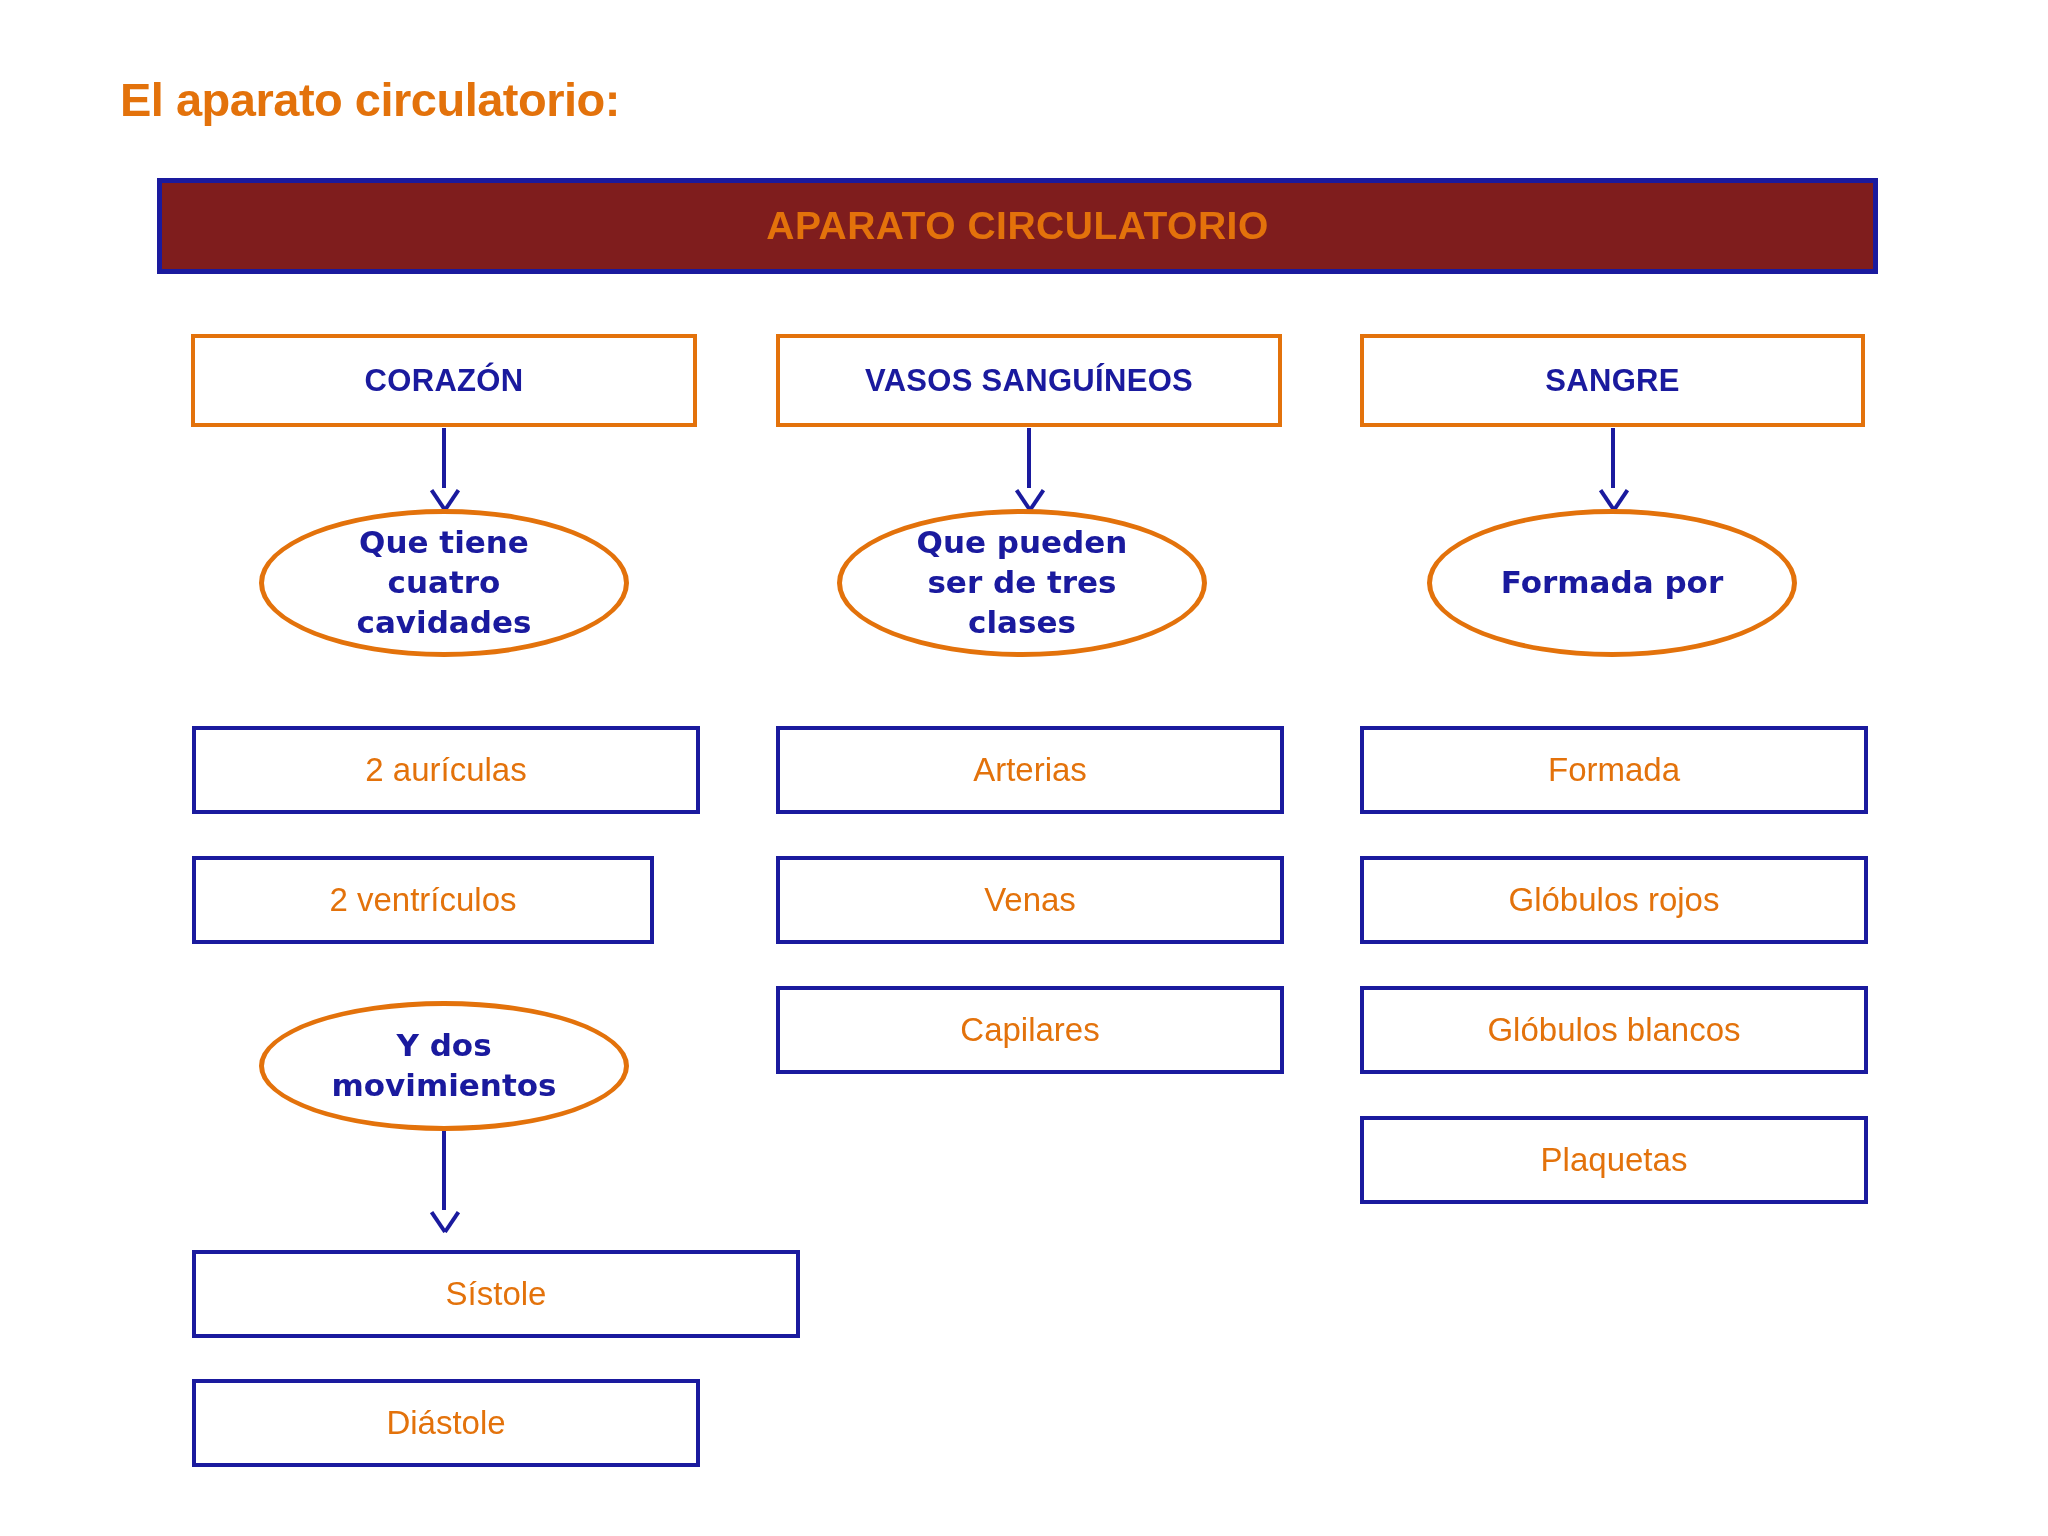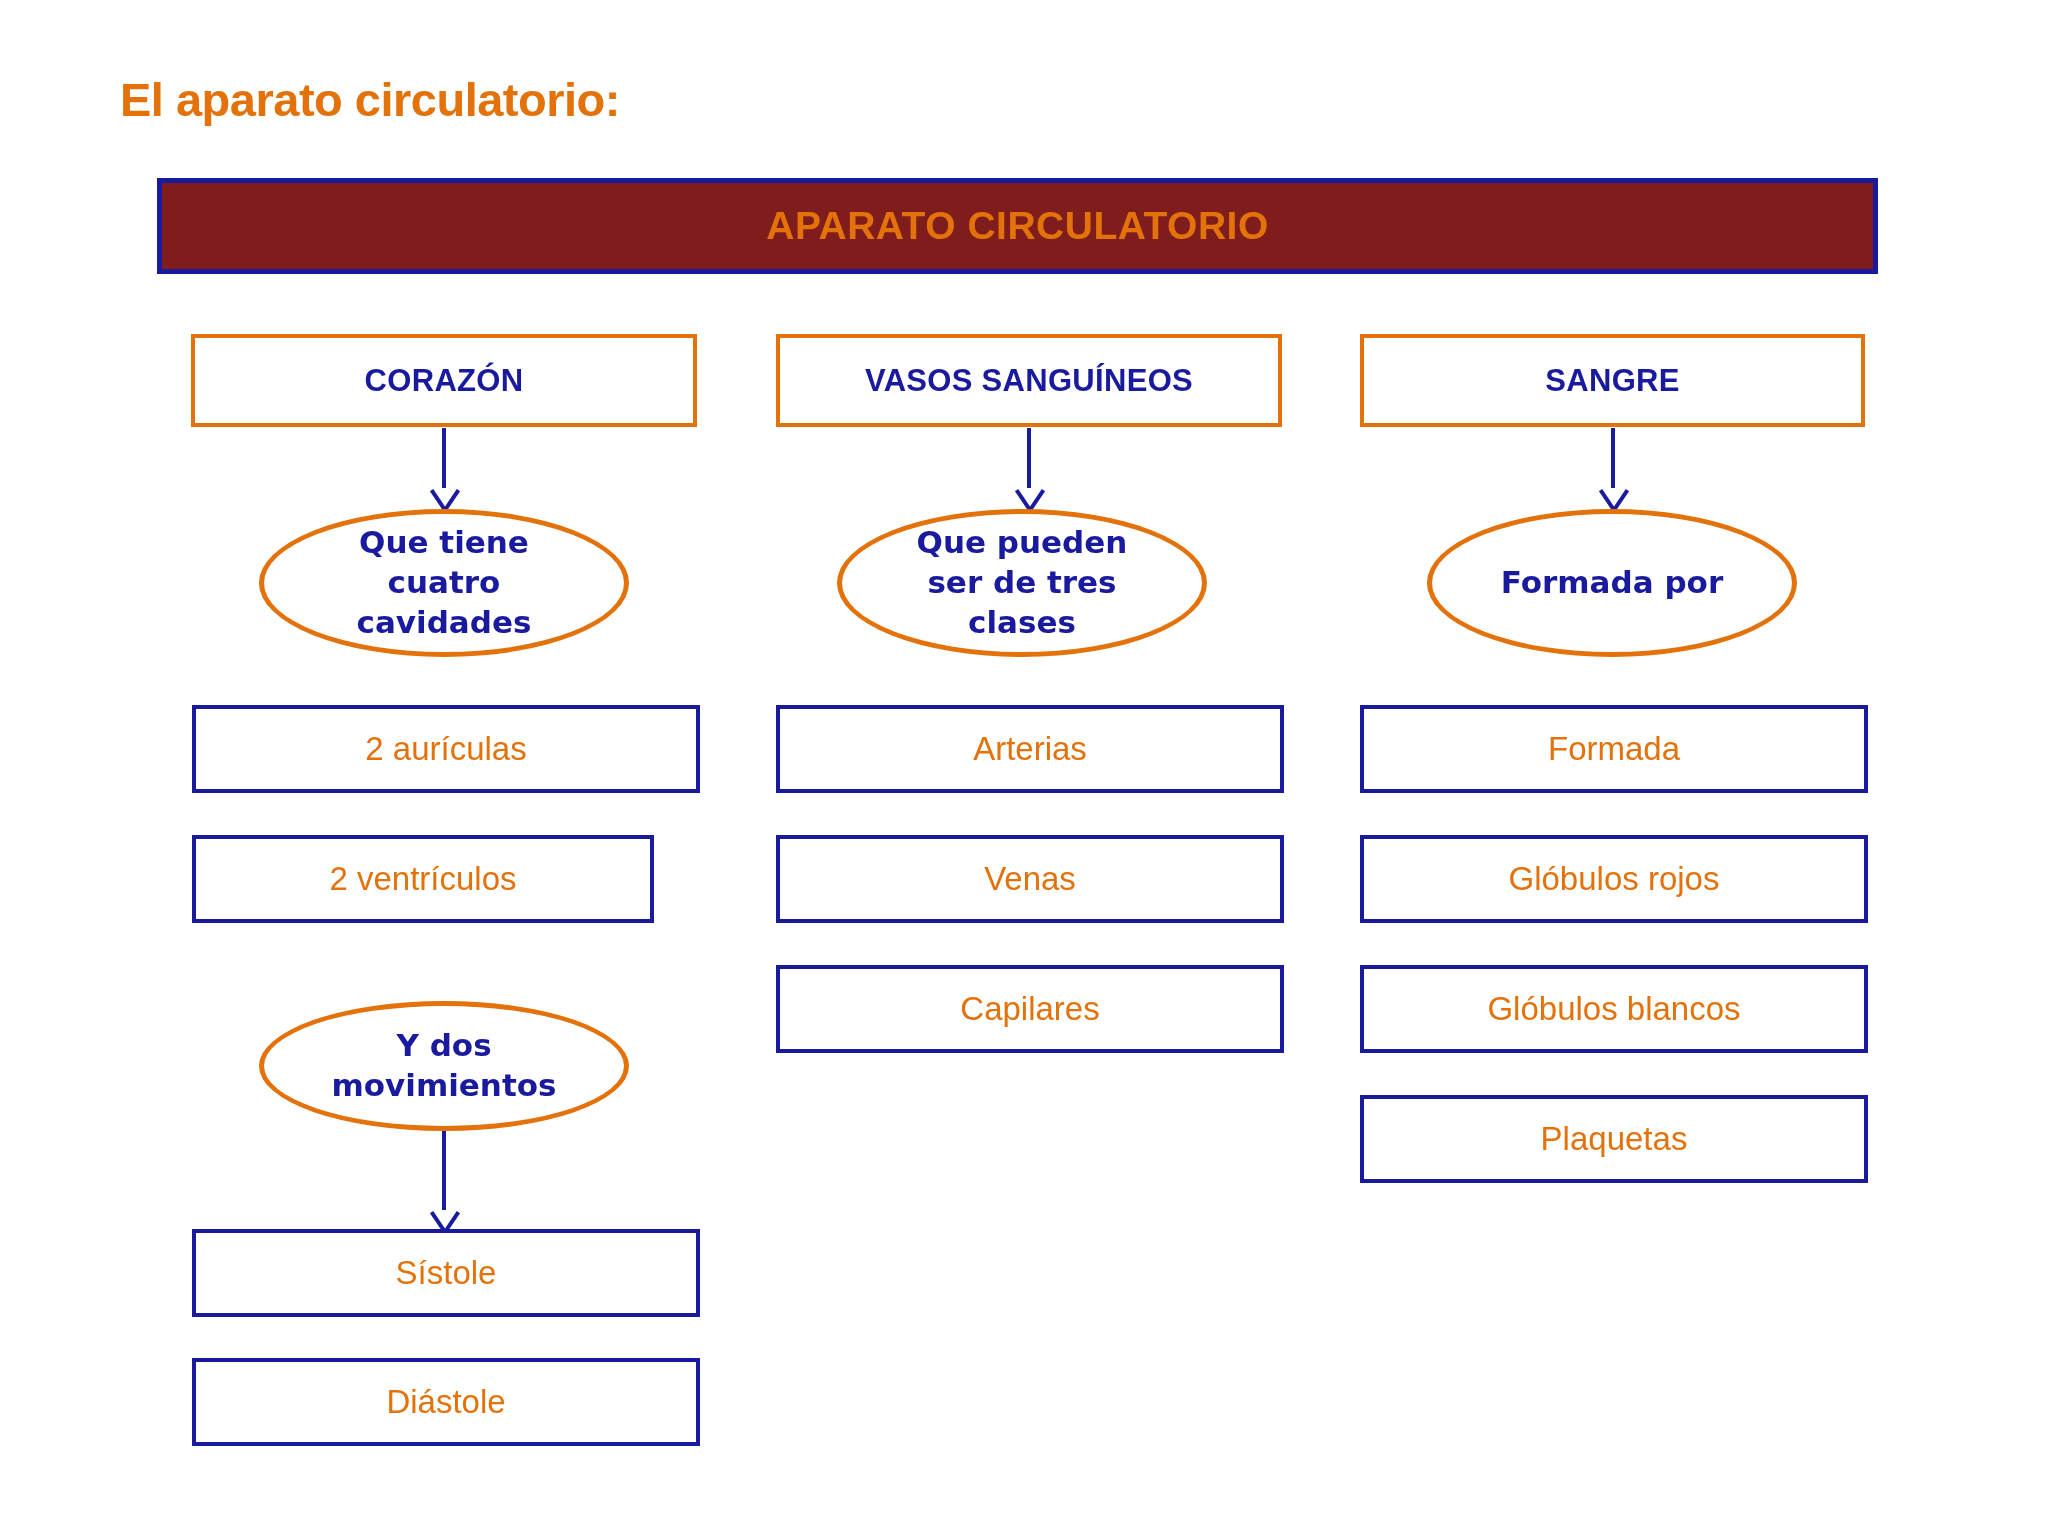--- a/index.html
+++ b/index.html
@@ -45,21 +45,21 @@
   }
   .ellipse .txt{
     font-family:"DejaVu Sans",sans-serif;
     font-weight:bold;font-size:31px;line-height:1.28;
     color:#1A1A9E;
   }
 
   .leaf-box{
     position:absolute;height:88px;
     border:4px solid #1A1A9E;box-sizing:border-box;background:#fff;
-    display:flex;align-items:center;justify-content:center;
+    display:flex;align-items:center;justify-content:center;margin-top:21px;
   }
   .leaf-box .txt{
     font-family:"Liberation Sans",sans-serif;
     font-weight:normal;font-size:33px;color:#E3720B;white-space:nowrap;
   }
 
   .arrow{position:absolute;}
   .arrow .shaft{
     position:absolute;left:50%;top:0;transform:translateX(-50%);
     width:4px;background:#1A1A9E;
@@ -109,21 +109,21 @@
 
   <div class="ellipse" style="left:259px;top:1001px;width:370px;height:130px;">
     <span class="txt">Y dos<br>movimientos</span>
   </div>
 
   <div class="arrow" style="left:432px;top:1131px;width:24px;height:101px;">
     <div class="shaft" style="height:79px;"></div>
     <div class="head"></div>
   </div>
 
-  <div class="leaf-box" style="left:192px;top:1229px;width:508px;">
+  <div class="leaf-box" style="left:192px;top:1229px;width:608px;">
     <span class="txt">Sístole</span>
   </div>
 
   <div class="leaf-box" style="left:192px;top:1358px;width:508px;">
     <span class="txt">Diástole</span>
   </div>
 
   <div class="cat-box" style="left:776px;top:334px;width:506px;">
     <span class="txt">VASOS SANGUÍNEOS</span>
   </div>

